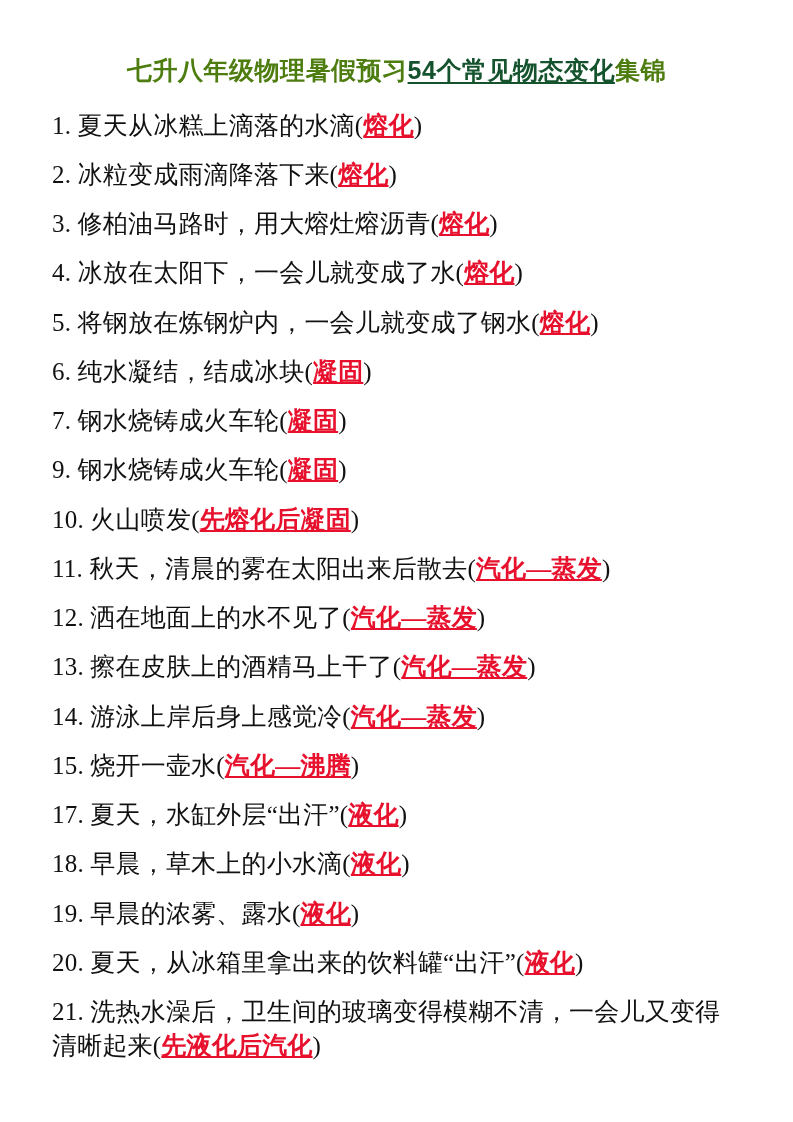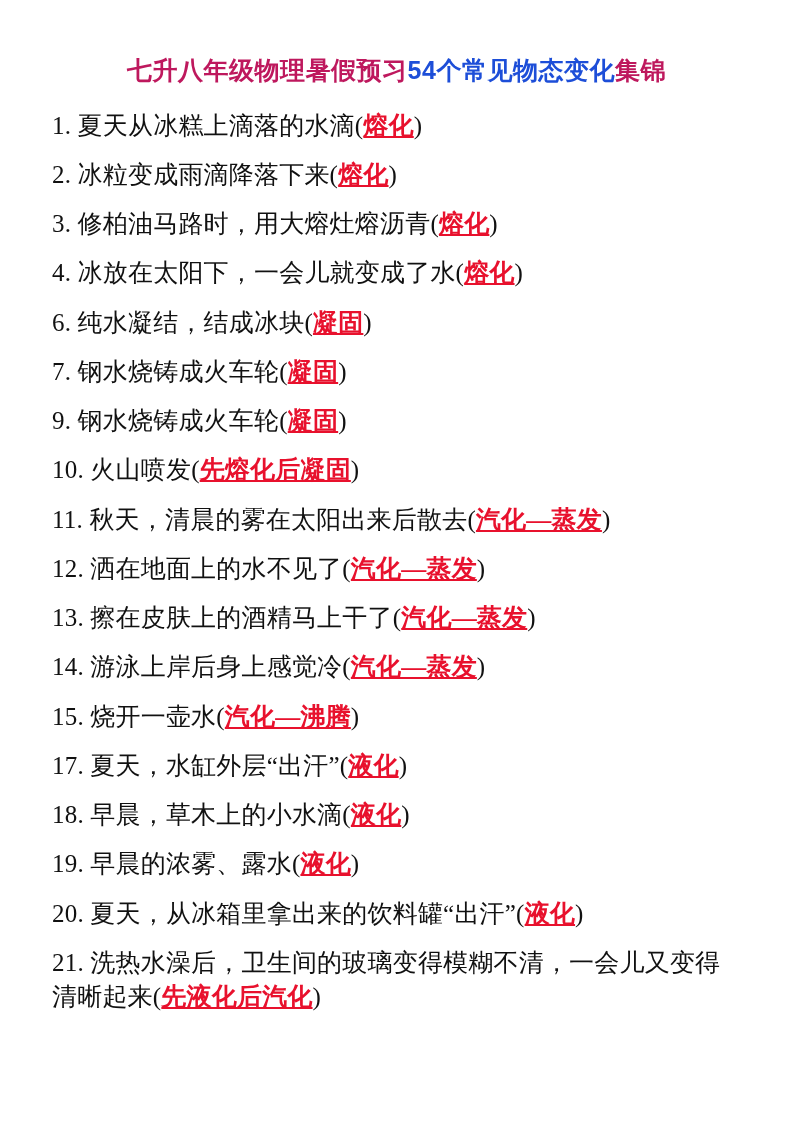--- a/index.html
+++ b/index.html
@@ -25,24 +25,25 @@
     text-align: center;
     font-family: "Liberation Sans", "DejaVu Sans", sans-serif;
     font-weight: bold;
     font-size: 25px;
     letter-spacing: 0.5px;
     margin: 10px 0 0 0;
     line-height: 1.3;
     white-space: nowrap;
   }
   .doc-title .t-black {
-    color: #be185d;
+    color: #4d7c0f;
   }
   .doc-title .t-red {
-    color: #1d4ed8;
+    color: #14532d;
+    text-decoration: underline;
     text-underline-offset: 3px;
   }
   .list {
     margin-top: 22px;
   }
   .item {
     font-size: 25px;
     line-height: 1.35;
     margin: 0 0 15.5px 0;
     color: #111111;
@@ -76,20 +77,21 @@
   <div class="list">
 
     <p class="item"><span class="num">1.</span> <span class="txt">夏天从冰糕上滴落的水滴</span><span class="paren">(</span><span class="tag">熔化</span><span class="paren">)</span></p>
 
     <p class="item"><span class="num">2.</span> <span class="txt">冰粒变成雨滴降落下来</span><span class="paren">(</span><span class="tag">熔化</span><span class="paren">)</span></p>
 
     <p class="item"><span class="num">3.</span> <span class="txt">修柏油马路时，用大熔灶熔沥青</span><span class="paren">(</span><span class="tag">熔化</span><span class="paren">)</span></p>
 
     <p class="item"><span class="num">4.</span> <span class="txt">冰放在太阳下，一会儿就变成了水</span><span class="paren">(</span><span class="tag">熔化</span><span class="paren">)</span></p>
 
+    <p class="item"><span class="num">5.</span> <span class="txt">将钢放在炼钢炉内，一会儿就变成了钢水</span><span class="paren">(</span><span class="tag">熔化</span><span class="paren">)</span></p>
 
     <p class="item"><span class="num">6.</span> <span class="txt">纯水凝结，结成冰块</span><span class="paren">(</span><span class="tag">凝固</span><span class="paren">)</span></p>
 
     <p class="item"><span class="num">7.</span> <span class="txt">钢水烧铸成火车轮</span><span class="paren">(</span><span class="tag">凝固</span><span class="paren">)</span></p>
 
 
     <p class="item"><span class="num">9.</span> <span class="txt">钢水烧铸成火车轮</span><span class="paren">(</span><span class="tag">凝固</span><span class="paren">)</span></p>
 
     <p class="item"><span class="num">10.</span> <span class="txt">火山喷发</span><span class="paren">(</span><span class="tag">先熔化后凝固</span><span class="paren">)</span></p>
 

